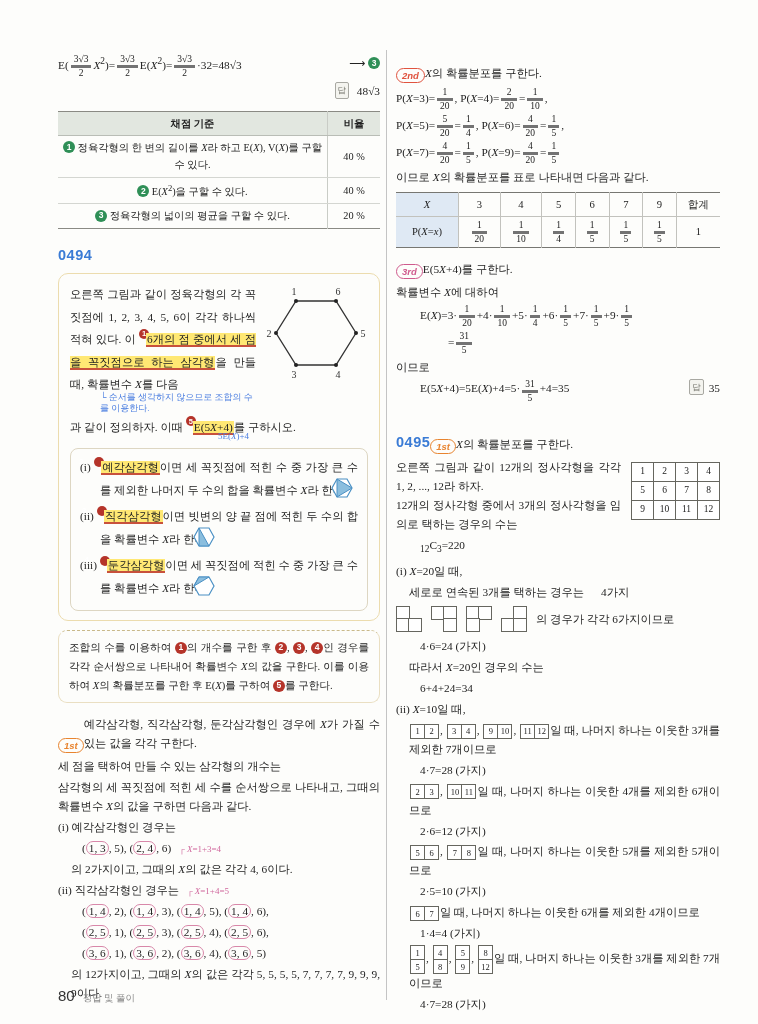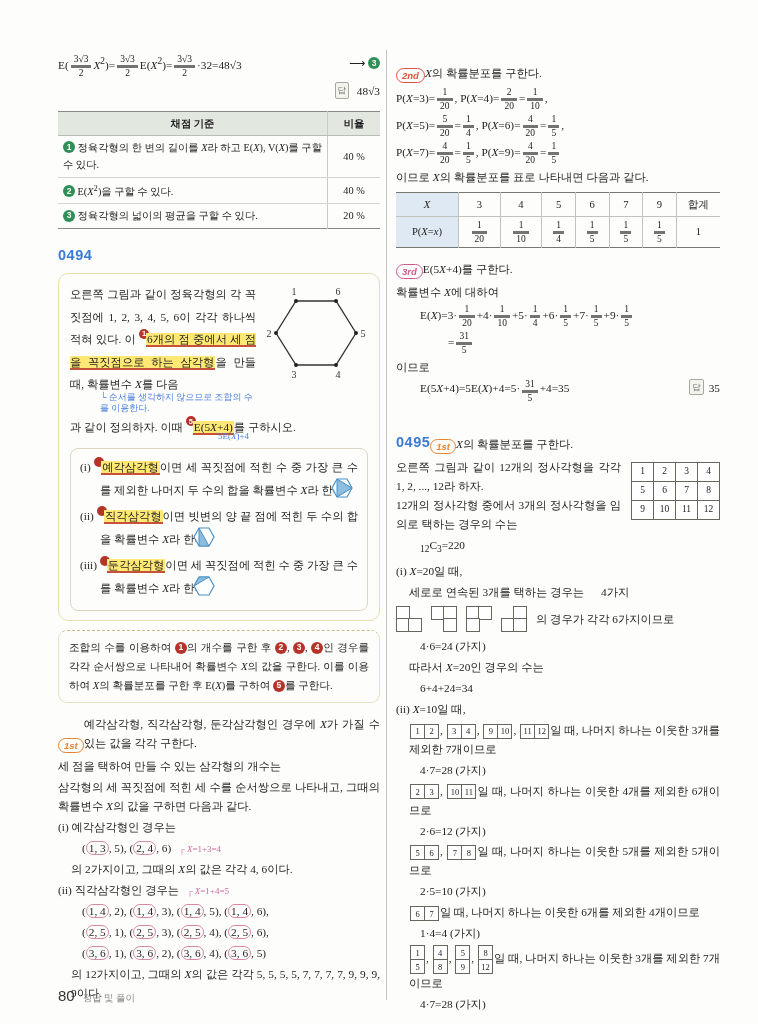--- a/index.html
+++ b/index.html
@@ -44,21 +44,21 @@
   .ansline{text-align:right;margin:3px 0 10px 0;}
   .ansicon{display:inline-block;border:1px solid #a8a8a2;border-radius:2px;background:#f4f4ef;
            color:#76766e;font-size:8.5px;padding:0 2px;margin-right:5px;vertical-align:1.5px;
            font-family:"Liberation Sans",sans-serif;}
   .answrap{margin-left:auto;padding-left:10px;white-space:nowrap;}
 
   
   table.gtab{width:100%;border-collapse:collapse;font-size:10.3px;
              border-top:1.5px solid #8a8a84;border-bottom:1.5px solid #8a8a84;margin:6px 0 14px 0;}
   table.gtab th{background:#e2e7e0;font-weight:bold;padding:3px 2px;border-bottom:1px solid #b9bdb6;}
-  table.gtab td{padding:3px 5px;border-bottom:1px solid #d4d6d1;text-align:left;}
+  table.gtab td{padding:3px 5px;border-bottom:1px solid #d4d6d1;text-align:center;}
   table.gtab td.rt,table.gtab th.rt{border-left:1px solid #c9ccc6;text-align:center;width:42px;}
   table.gtab tr:last-child td{border-bottom:none;}
 
   
   .pnum{color:var(--accent-blue,#3a7bd5);font-weight:bold;font-size:14.5px;
         font-family:"Liberation Sans",sans-serif;letter-spacing:.5px;text-align:center;}
   .badge{display:inline-block;border:1.3px solid currentColor;border-radius:9px;padding:0 5px;
          font-size:9.5px;font-weight:bold;font-style:italic;line-height:13px;white-space:nowrap;
          font-family:"Liberation Sans",sans-serif;}
   .b1{color:var(--badge-1st,#e8842f);}

